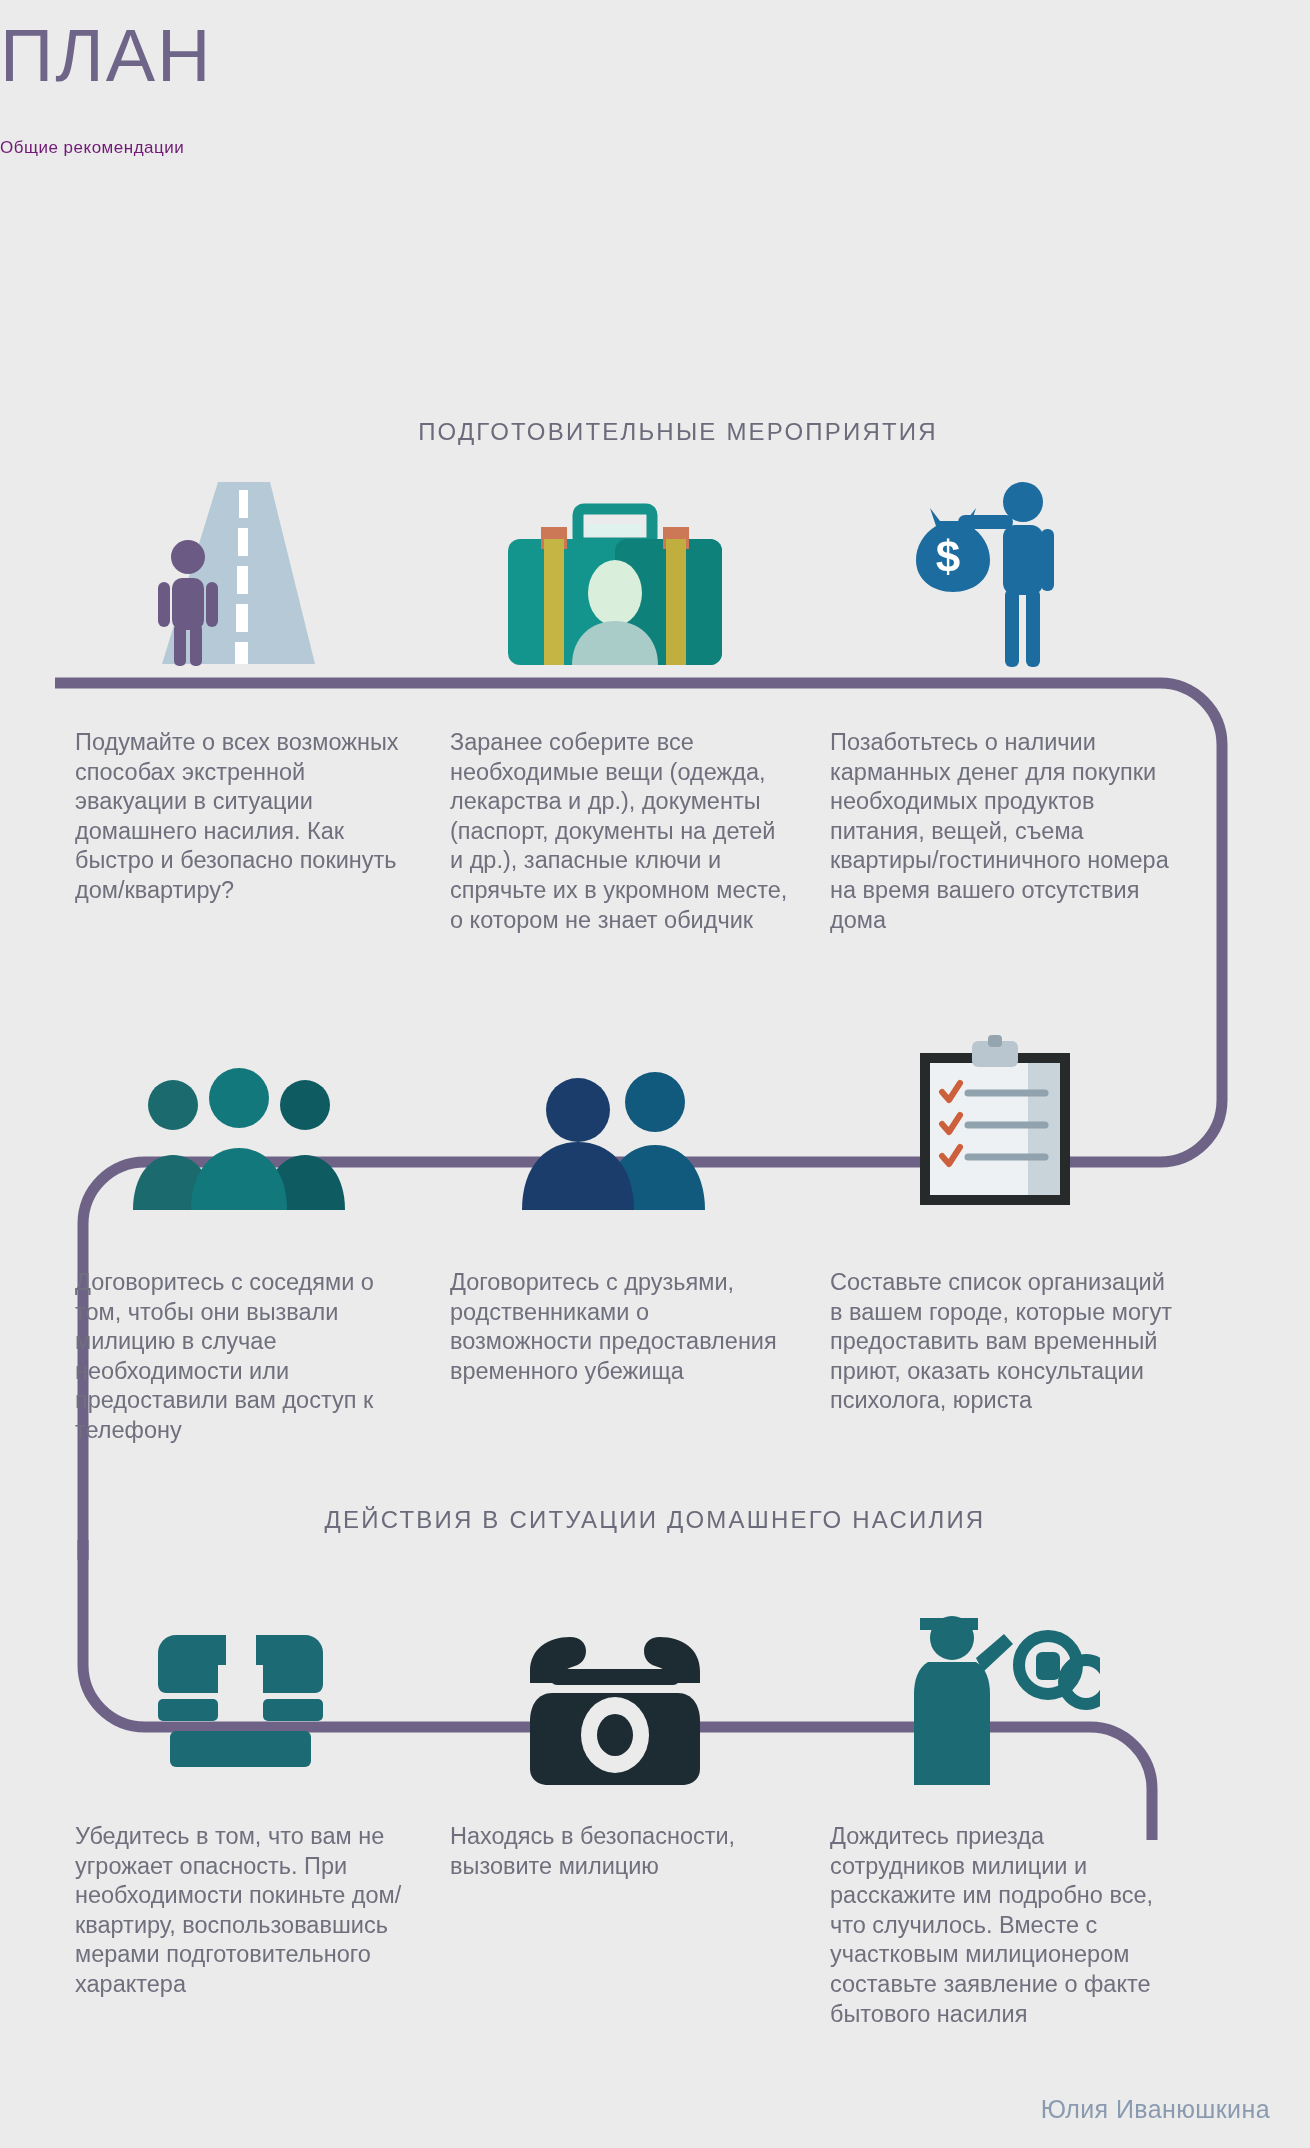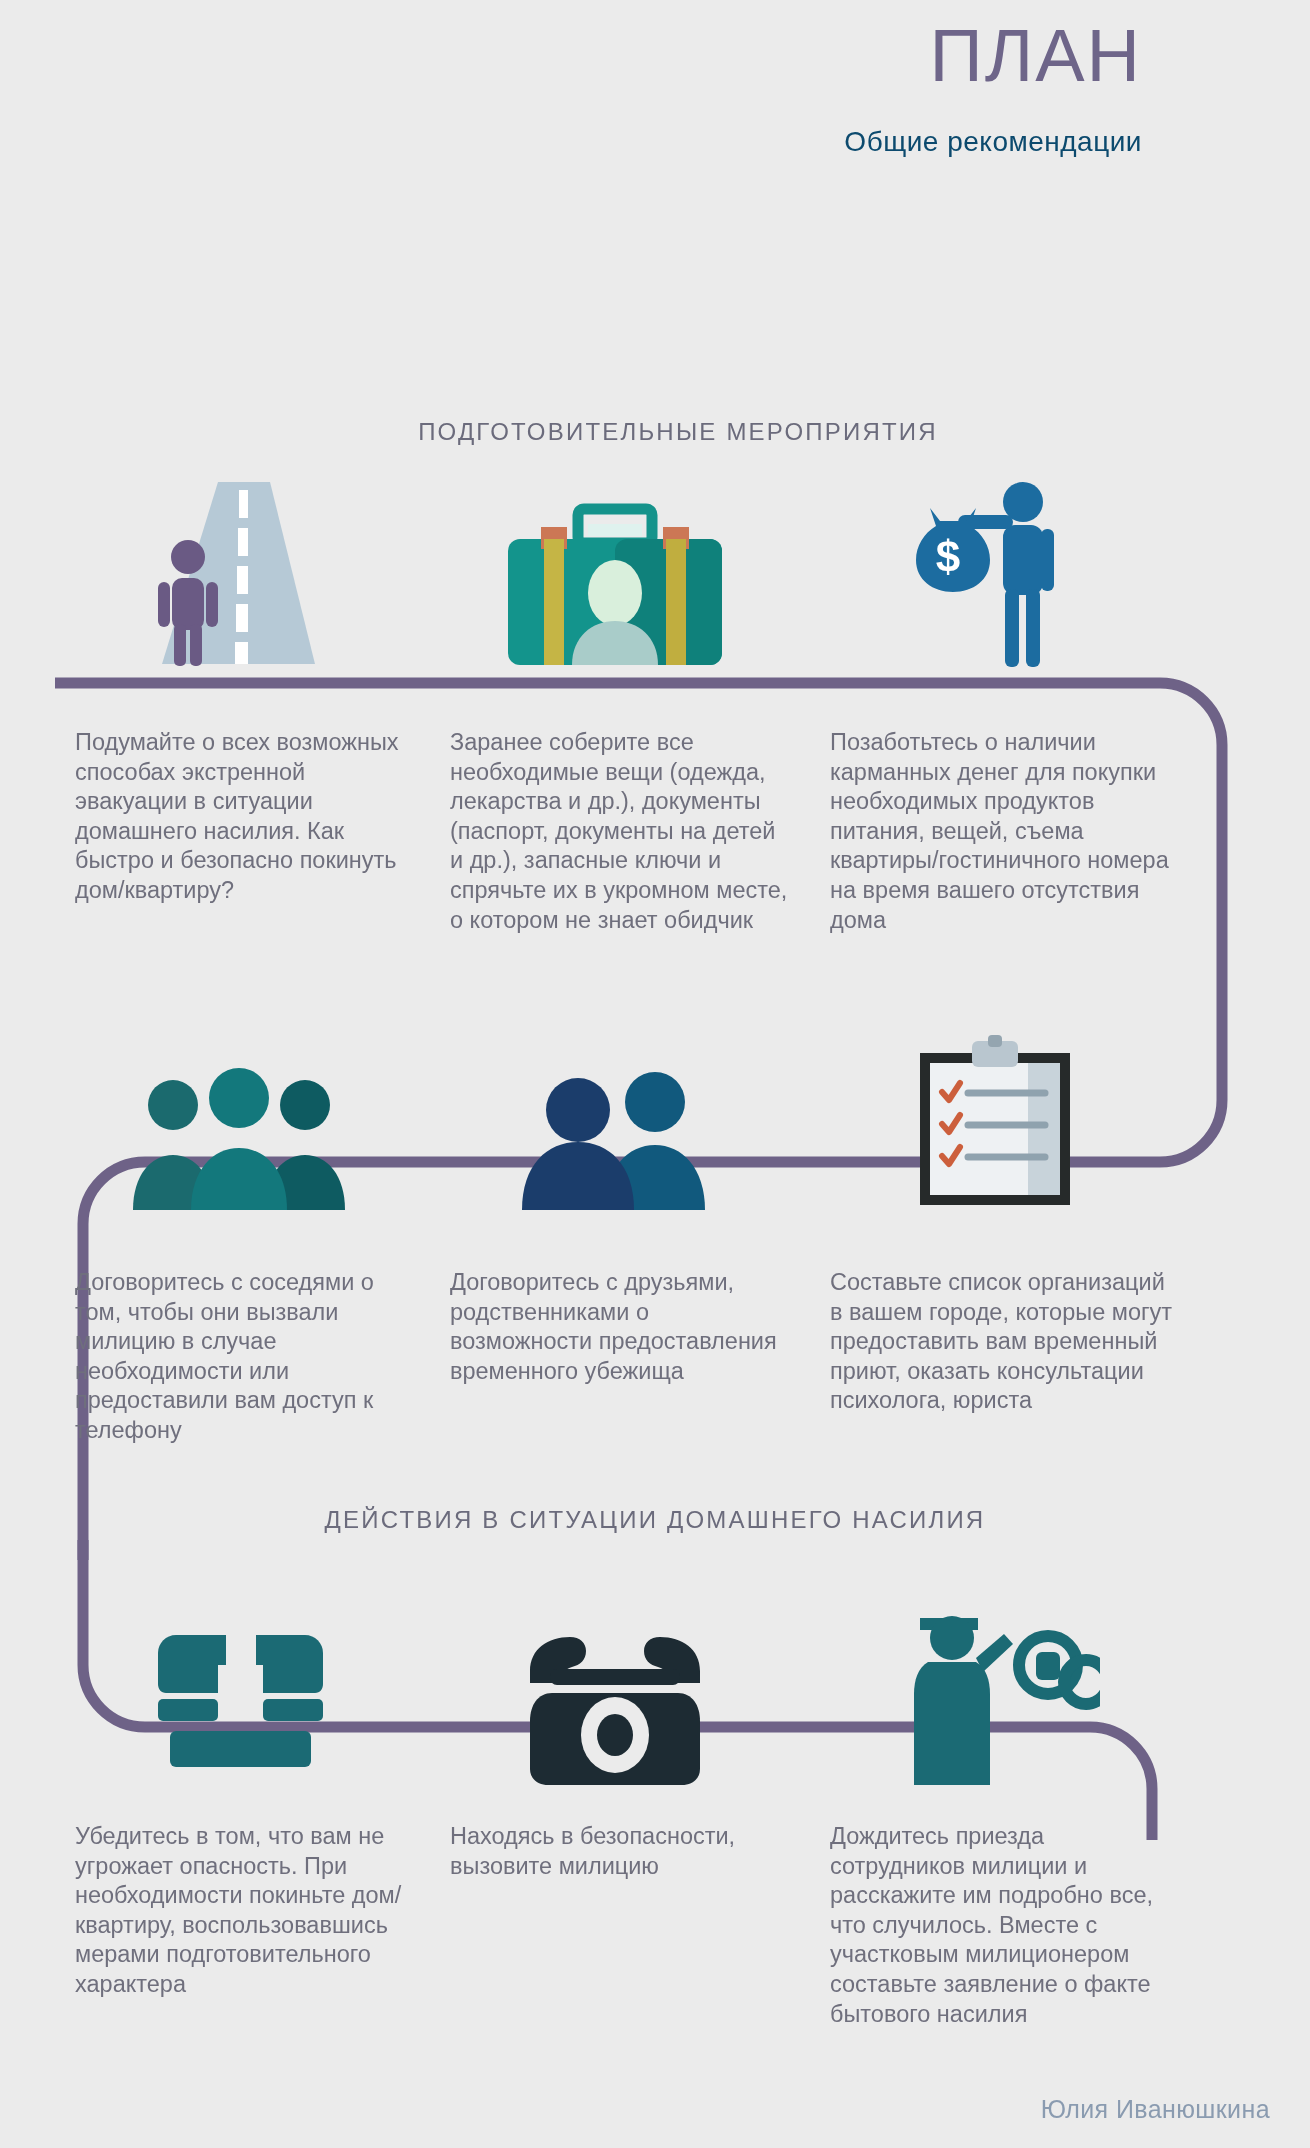--- a/index.html
+++ b/index.html
@@ -7,40 +7,40 @@
     width:1310px; height:2148px;
     background:#ebebeb;
     font-family:"Liberation Sans", sans-serif;
     position:relative;
     overflow:hidden;
     color:#6b6b78;
   }
   .page { position:absolute; inset:0; }
 
   
-  .title-wrap { position:absolute; top:22px; left:0; width:1142px; text-align:right; }
+  .title-wrap { position:absolute; top:22px; left:0; width:1142px; text-align:left; }
   .title-line {
     font-size:76px;
     line-height:0.92em;
     letter-spacing:2px;
     color:#6e6589;
     font-weight:400;
   }
   .title-line.l1 { font-size:74px; }
   .title-line.l2 { font-size:74px; }
   .subtitle {
     margin-top:22px;
     font-size:38px;
     color:#b42c2c;
     letter-spacing:0.5px;
   }
   .kicker {
-    margin-top:36px;
-    font-size:28px;
-    color:#0c4a6e;
+    margin-top:48px;
+    font-size:17px;
+    color:#701a75;
     letter-spacing:0.5px;
   }
 
   
   .section-head {
     position:absolute;
     width:1310px;
     text-align:center;
     font-size:24px;
     letter-spacing:2.2px;

